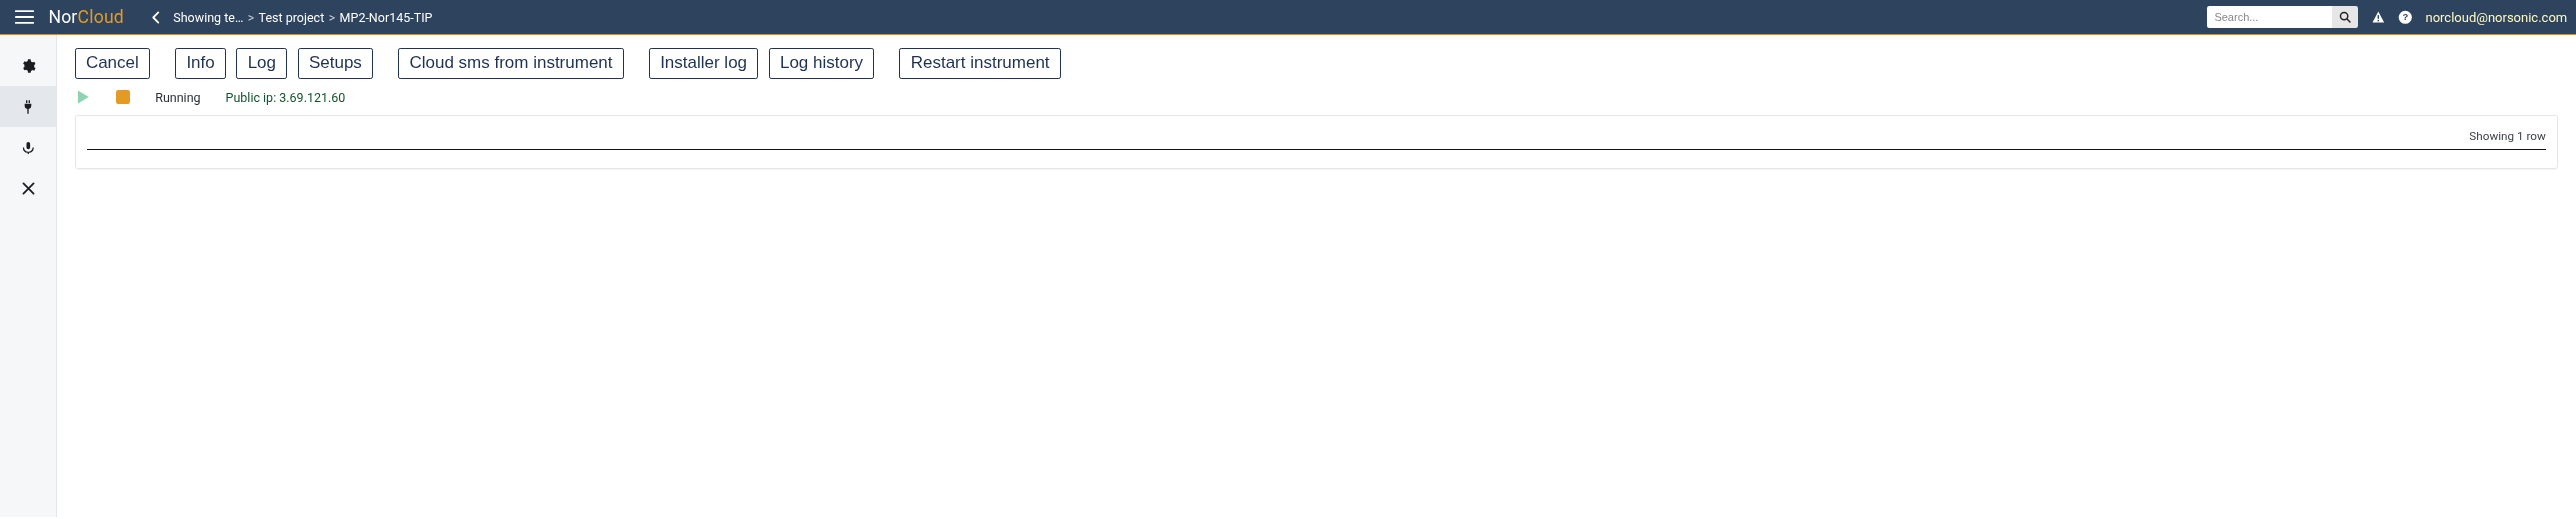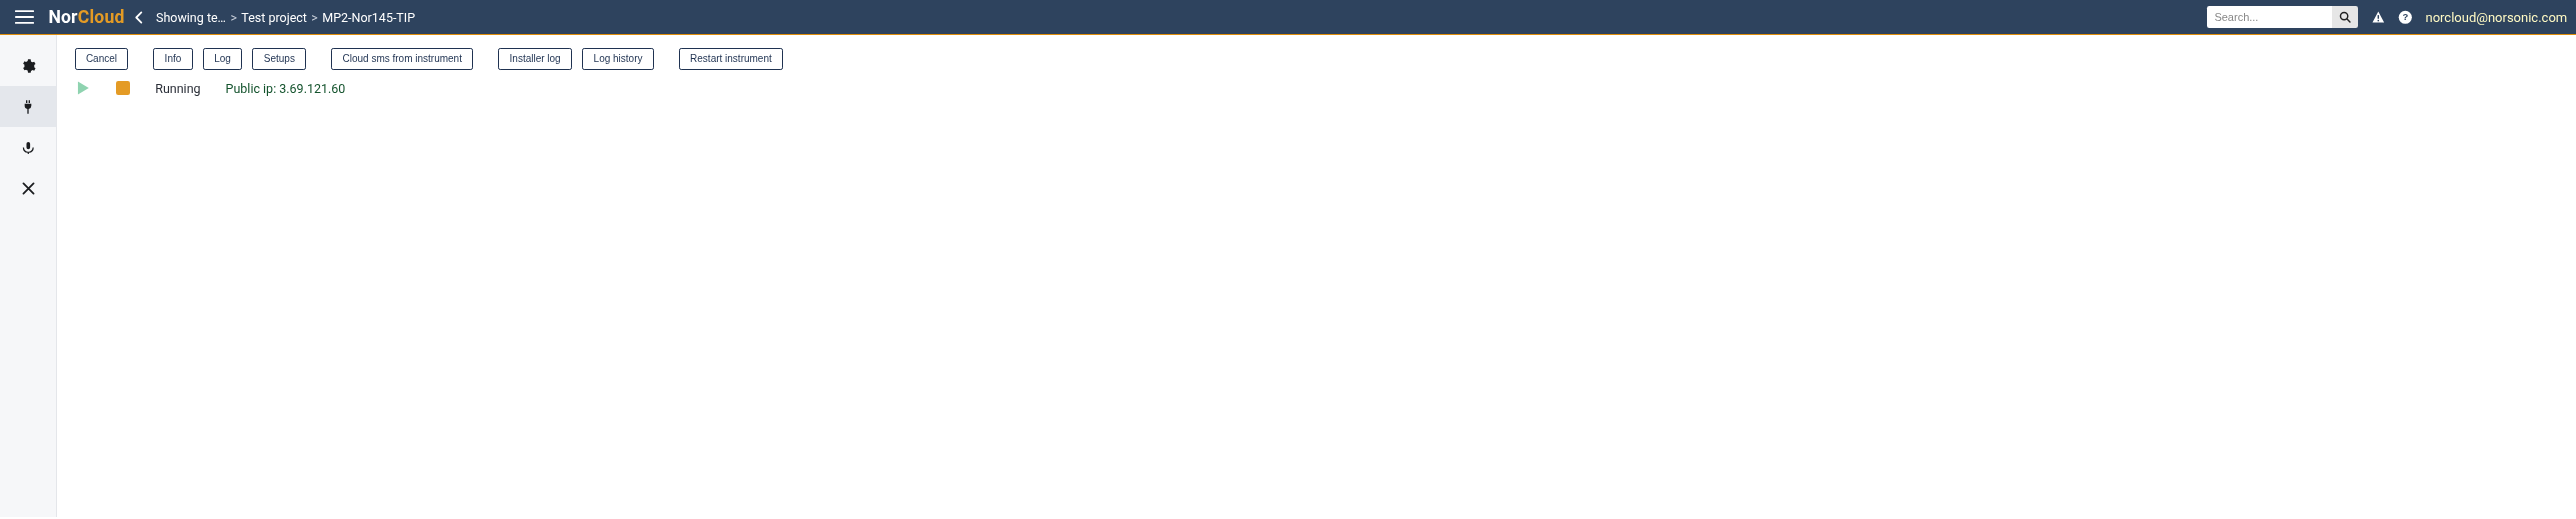--- a/index.html
+++ b/index.html
@@ -23,23 +23,23 @@
     border: none;
     color: #fff;
     cursor: pointer;
     padding: 5.9px;
     margin-right: 8.8px;
     display: flex;
     align-items: center;
   }
   .logo {
     font-size: 17.6px;
-    font-weight: 700;
+    font-weight: 400;
     letter-spacing: 0.2px;
-    margin-right: 5px;
+    margin-right: 23px;
     white-space: nowrap;
   }
   .logo .nor { color: #fff; }
   .logo .cloud { color: #e49b25; }
   .back-btn {
     background: none;
     border: none;
     color: #fff;
     cursor: pointer;
     padding: 4.4px;
@@ -149,21 +149,21 @@
     align-items: center;
     margin-bottom: 10.3px;
     flex-wrap: wrap;
   }
   .tb-btn {
     background: #fff;
     border: 0.7px solid #1f3251;
     color: #1f3251;
     border-radius: 2.2px;
     padding: 4.4px 10.3px;
-    font-size: 10px;
+    font-size: 17px;
     cursor: pointer;
   }
   .tb-spacer-sm { width: 4.4px; }
 
   .status-row {
     display: flex;
     align-items: center;
     gap: 25px;
     font-size: 12.5px;
     margin-bottom: 10.3px;
@@ -318,15 +318,21 @@
       <span class="play-icon">
         <svg width="16" height="16" viewBox="0 0 22 22">
             <path d="M4 2l15 9-15 9V2z" fill="#8fd3b0"></path>
           </svg>
       </span>
       <span class="stop-icon"></span>
       <span class="status-text">Running</span>
       <span class="ip-text">Public ip: 3.69.121.60</span>
     </div>
 
+    <div class="card">
+      <div class="card-top-row">
+        <span>Showing 1 row</span>
+      </div>
+      <hr class="card-divider">
+    </div>
   </main>
 </div>
 
 
 </body></html>

